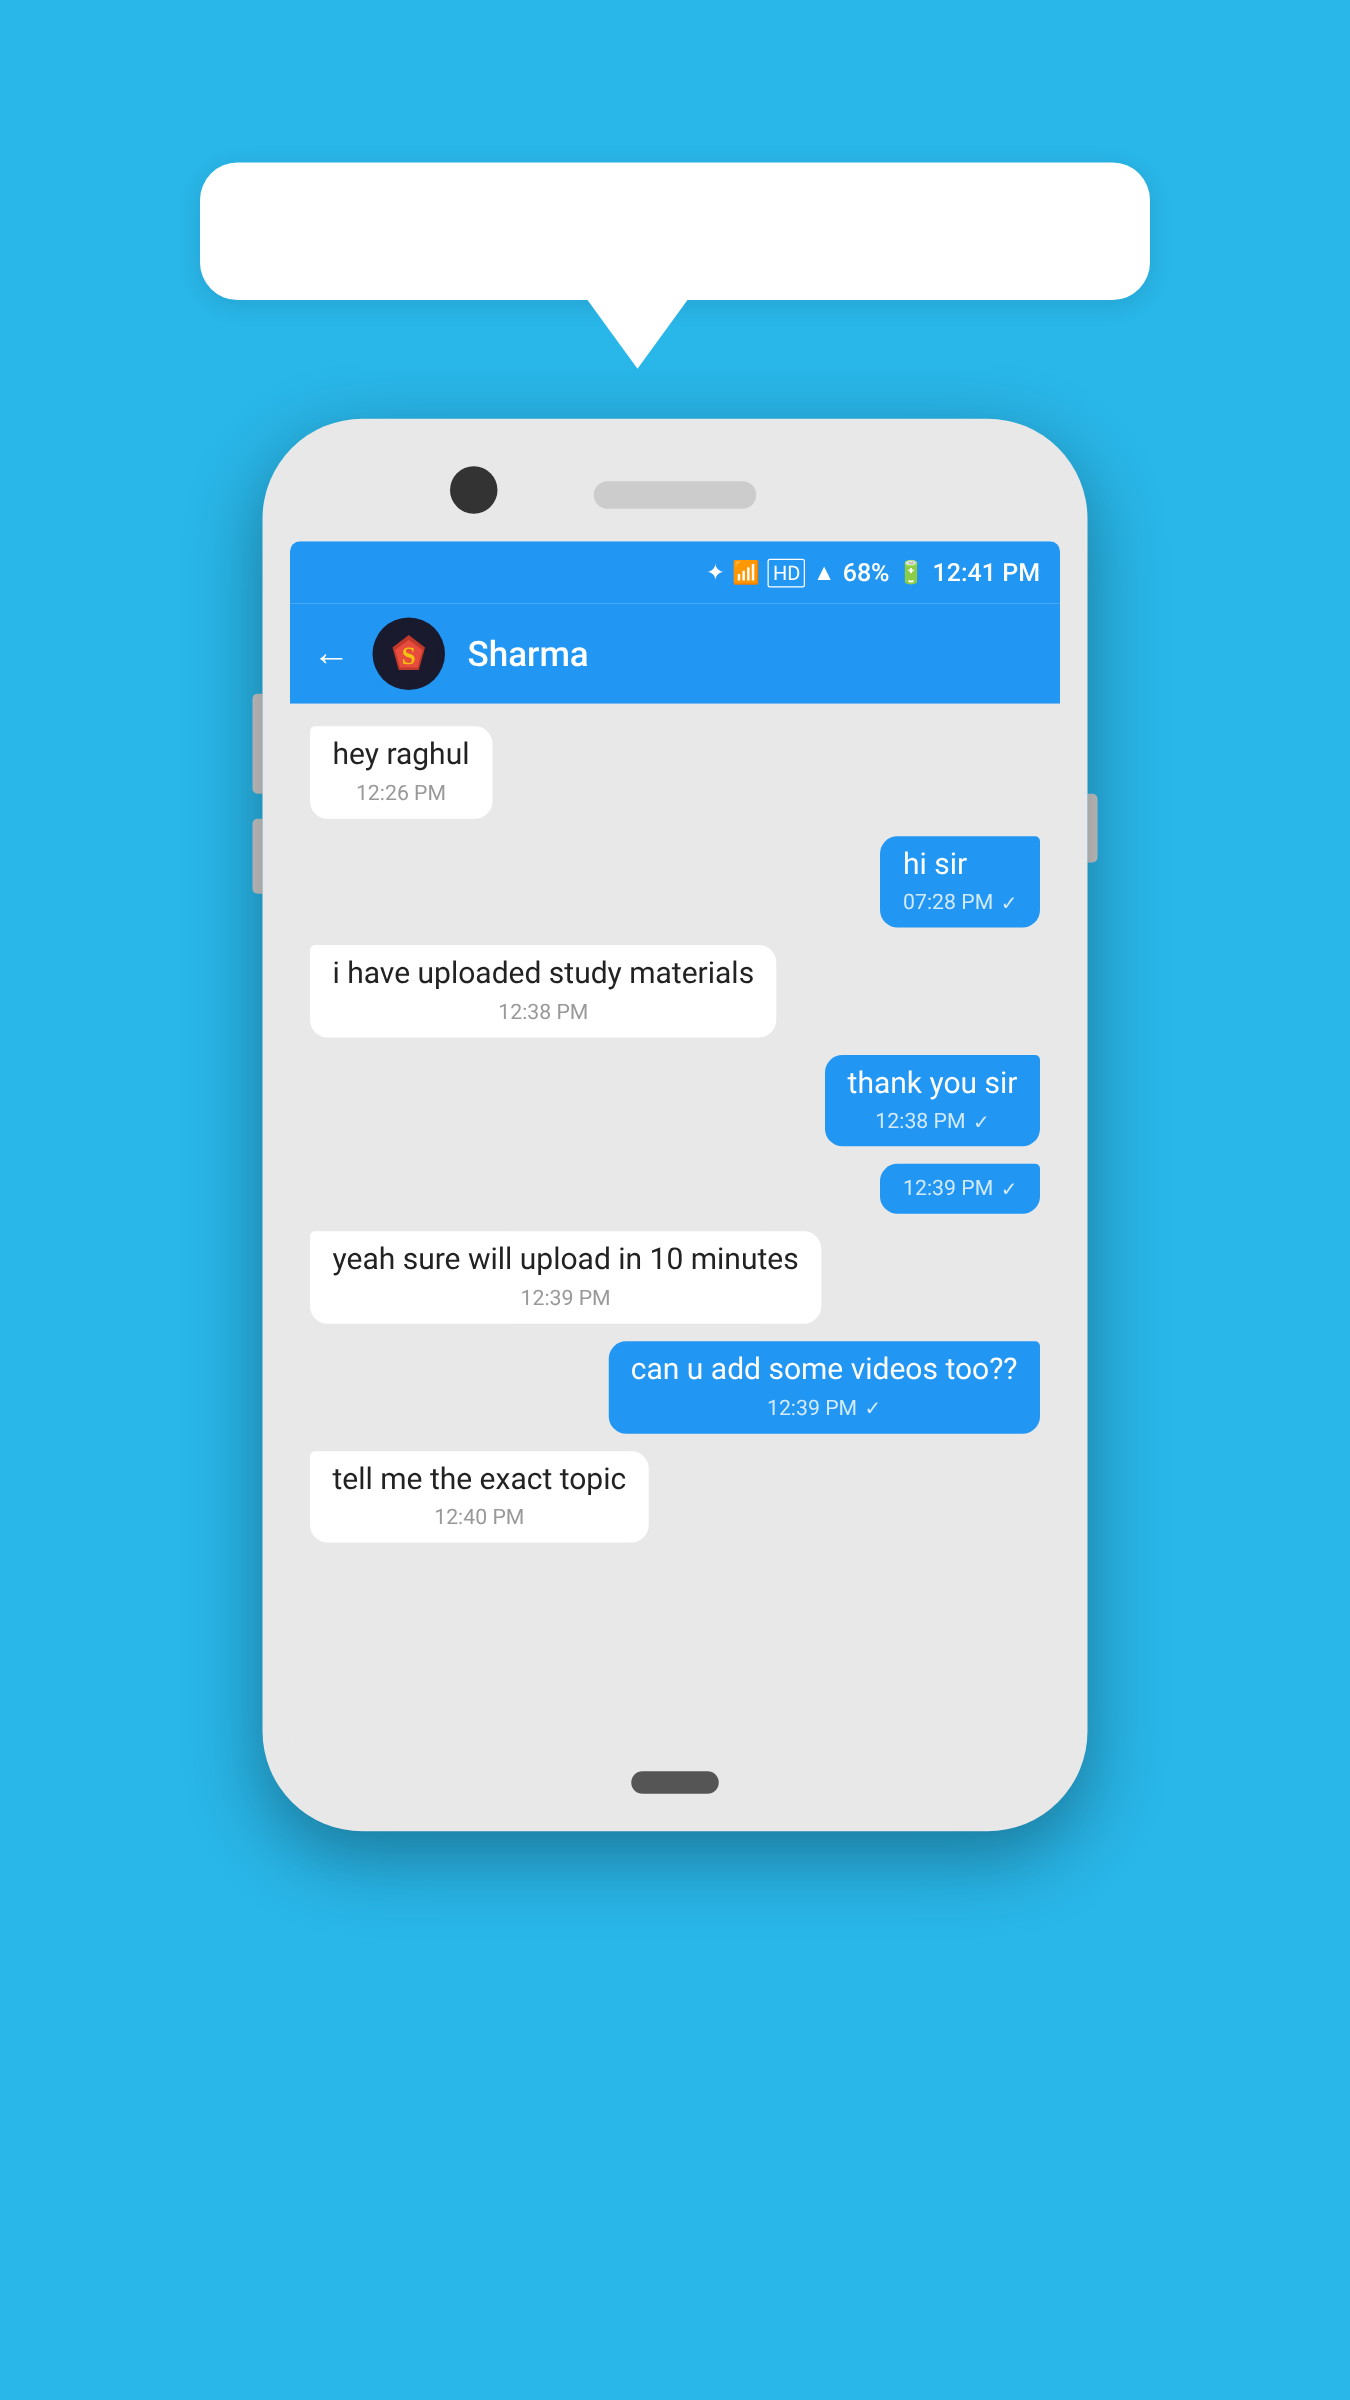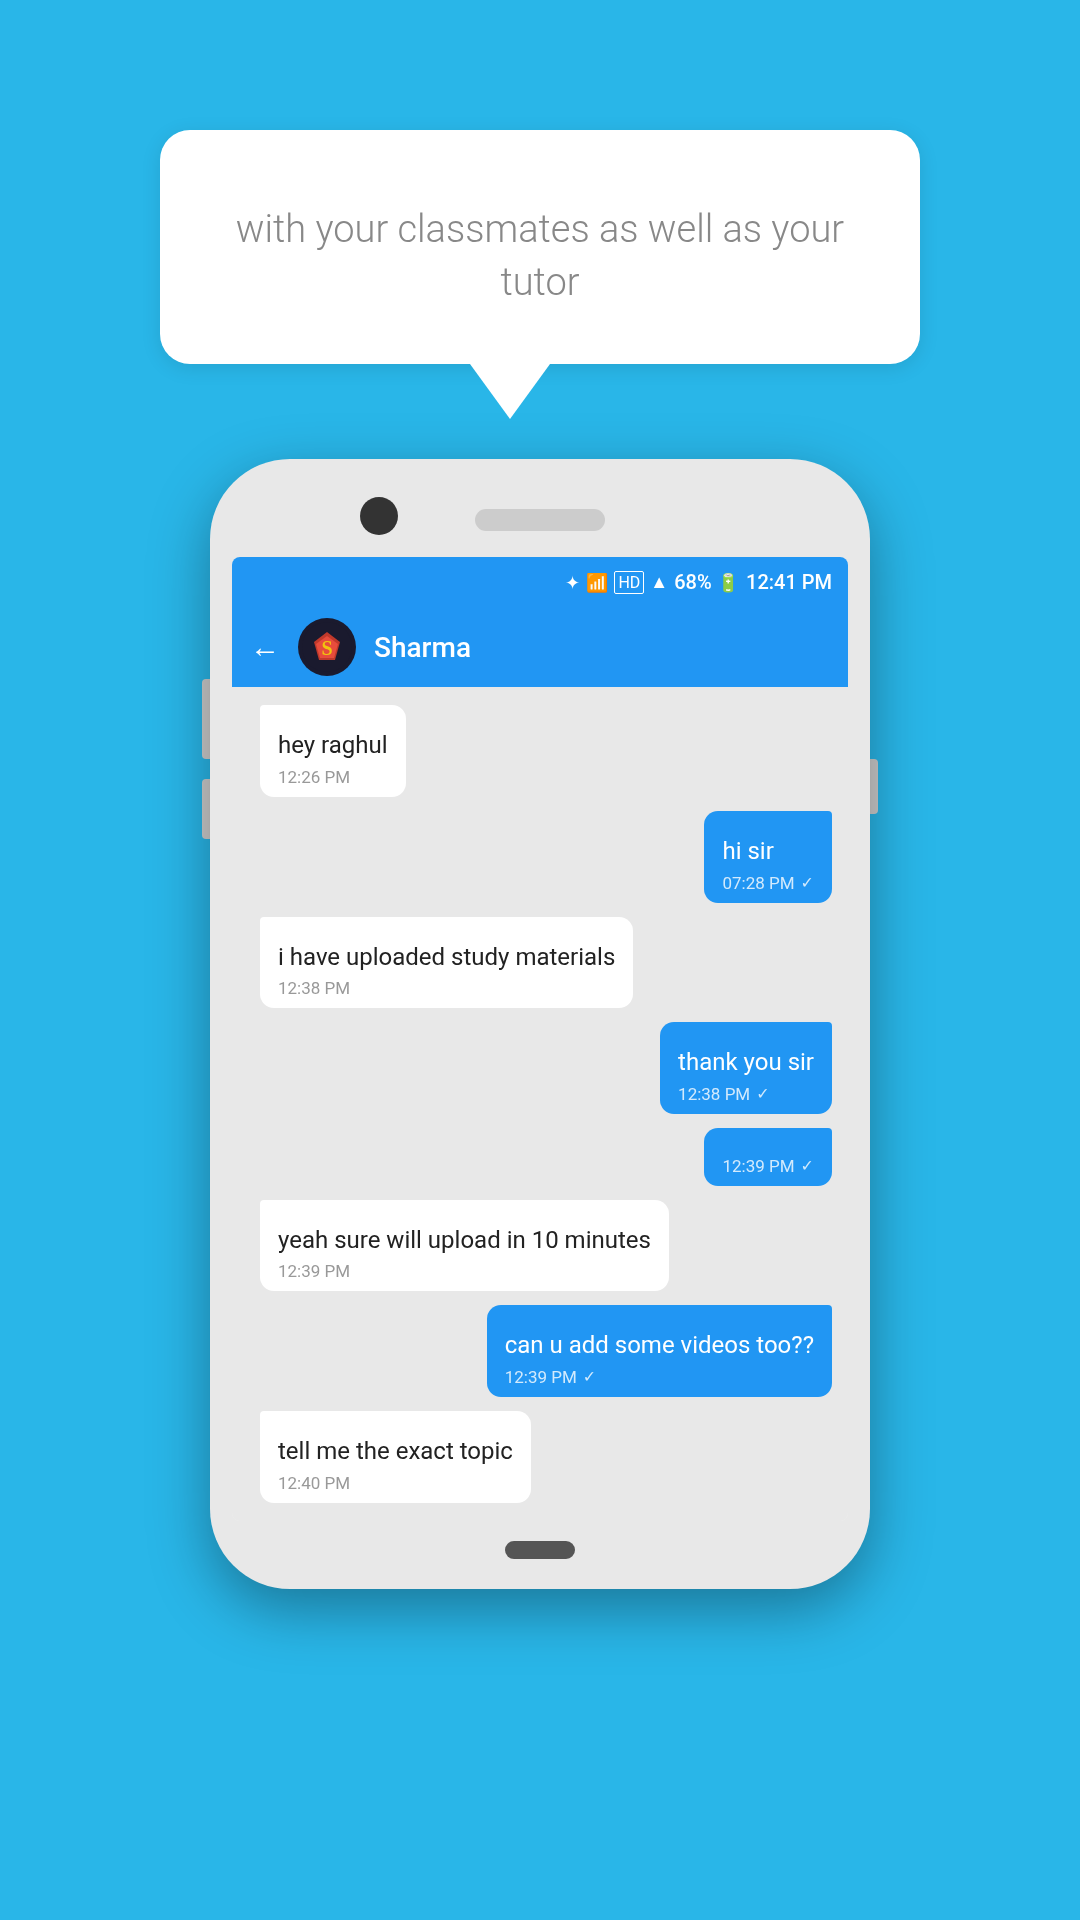--- a/index.html
+++ b/index.html
@@ -211,24 +211,23 @@
     .msg-row.received {
       justify-content: flex-start;
     }
 
     .msg-row.sent {
       justify-content: flex-end;
     }
 
     .msg-bubble {
       max-width: 72%;
-      padding: 24px 18px 10px 18px;
+      padding: 6px 18px 10px 18px;
       border-radius: 14px;
       position: relative;
-      margin-left: 12px;
     }
 
     .msg-bubble.received {
       background: white;
       border-radius: 4px 14px 14px 14px;
     }
 
     .msg-bubble.sent {
       background: #2196f3;
       border-radius: 14px 4px 14px 14px;
@@ -241,21 +240,21 @@
       color: #222;
     }
 
     .msg-bubble.sent .msg-text {
       color: white;
     }
 
     .msg-meta {
       display: flex;
       align-items: center;
-      justify-content: flex-start;
+      justify-content: center;
       gap: 6px;
       margin-top: 4px;
     }
 
     .msg-time {
       font-size: 17px;
       color: #999;
     }
 
     .msg-bubble.sent .msg-time {
@@ -296,21 +295,20 @@
       height: 60px;
       background: #ccc;
       border-radius: 4px 0 0 4px;
     }
   </style>
 </head>
 <body>
 
 <div class="speech-bubble-container">
   <div class="speech-bubble">
-    <div class="subtitle">with your classmates as well as your tutor</div>
   </div>
   <div class="speech-bubble-arrow"></div>
 </div>
 
 <div class="phone-wrapper">
 
   <div class="phone-side-btn-vol"></div>
   <div class="phone-side-btn-vol2"></div>
   <div class="phone-side-btn-pwr"></div>
 

